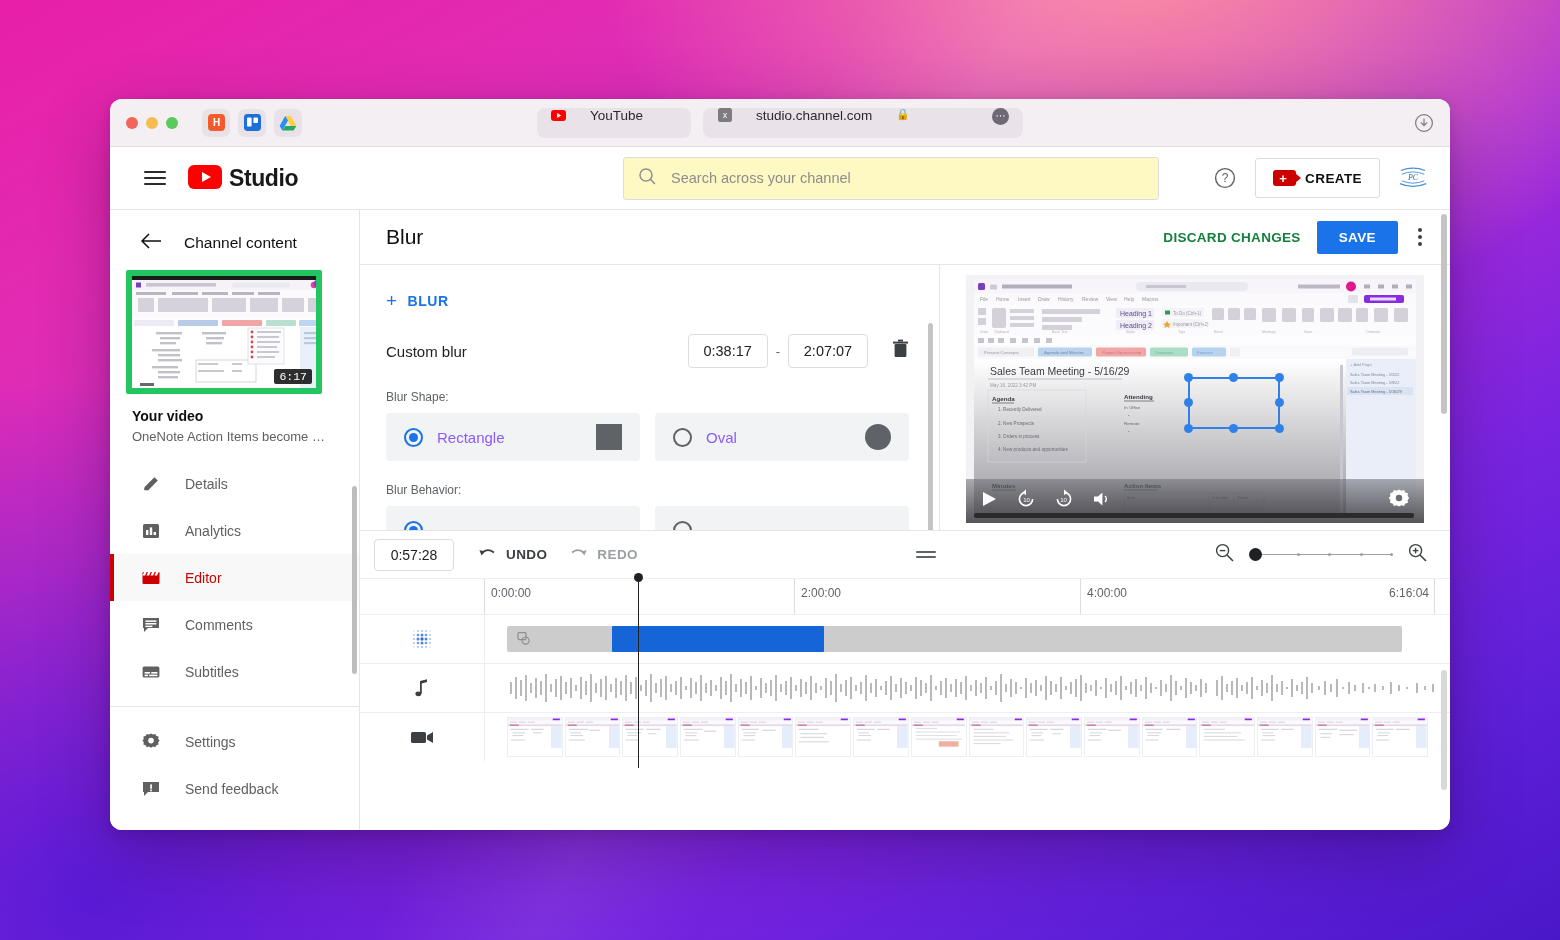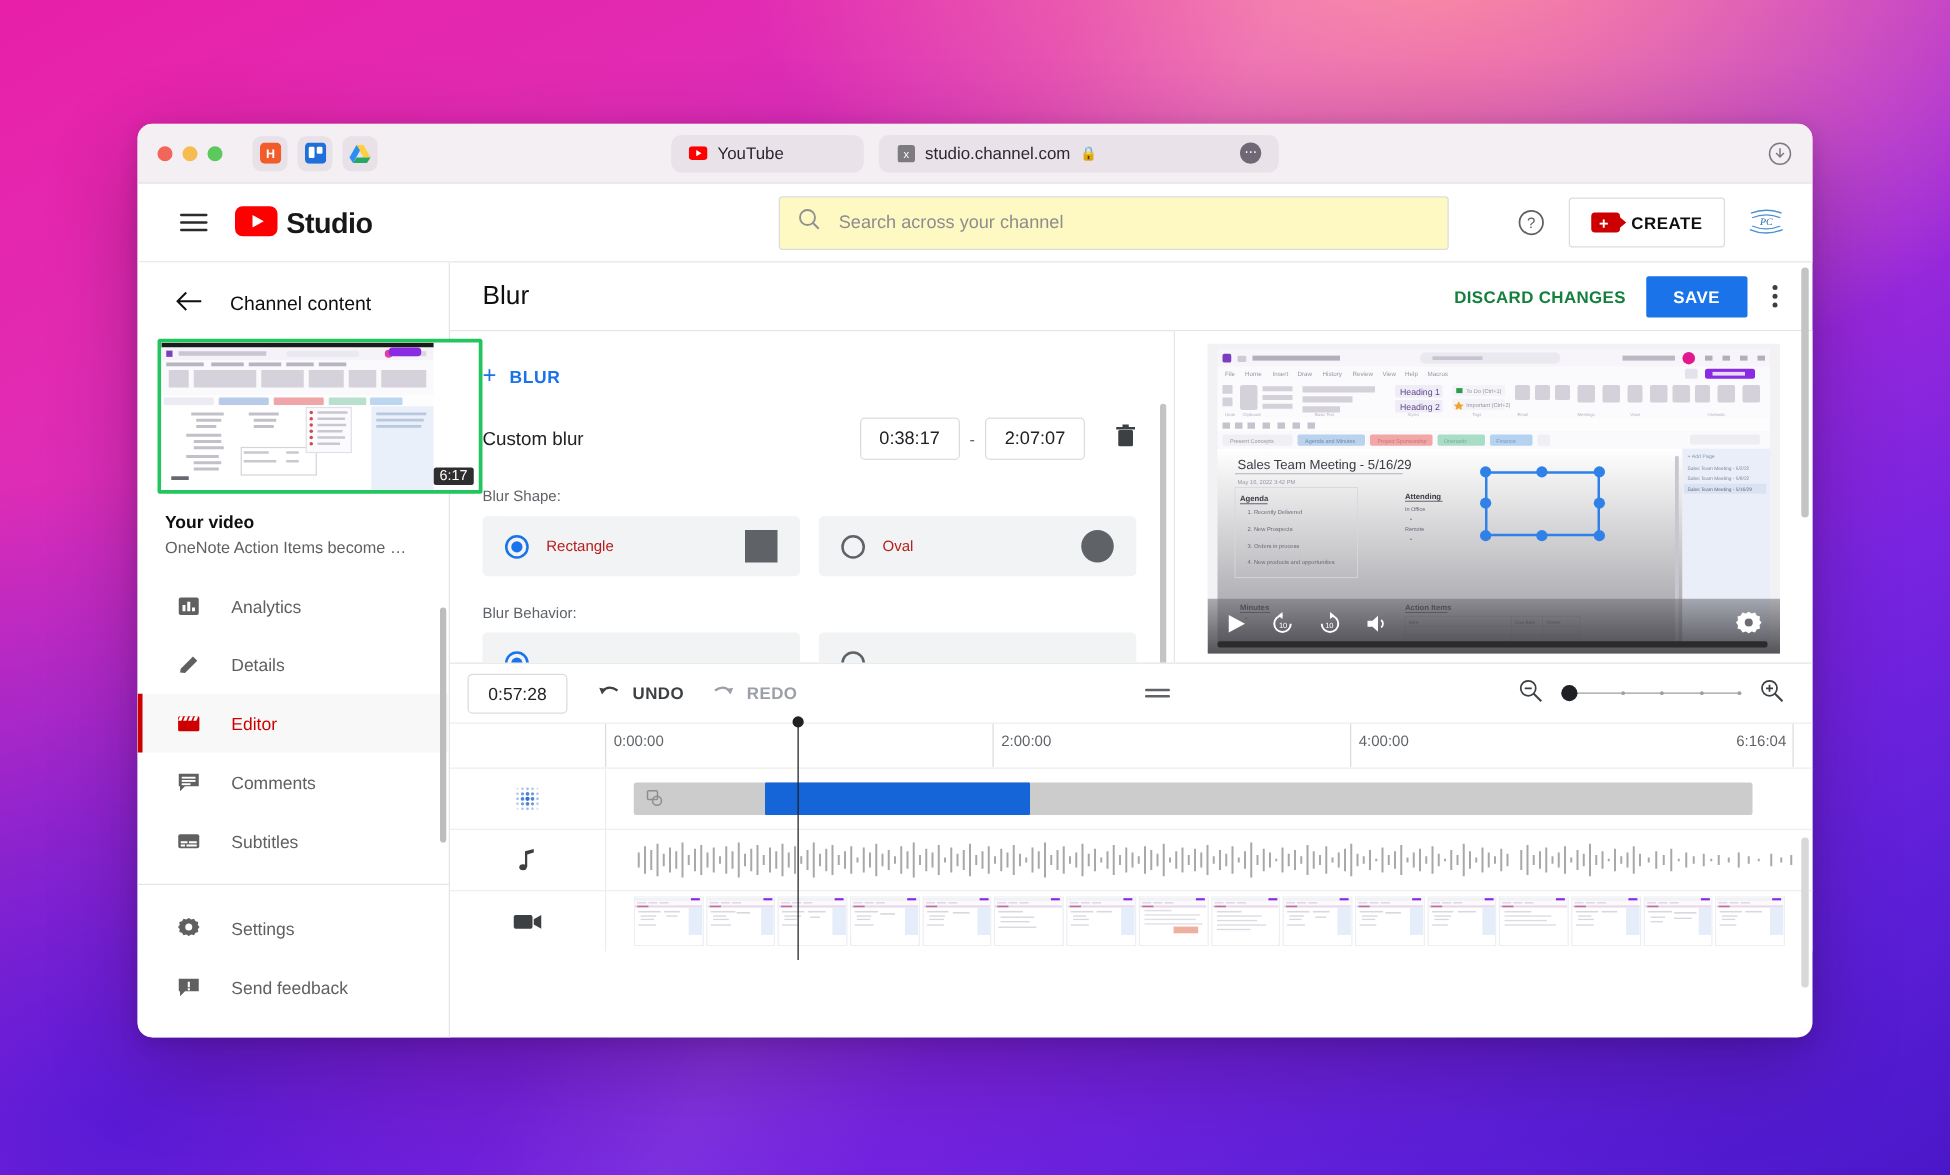--- a/index.html
+++ b/index.html
@@ -42,21 +42,21 @@
   .appbtn {
     width:28px; height:28px; border-radius:7px; background:#e8e1e8;
     display:flex; align-items:center; justify-content:center;
   }
   .tabs-wrap {
     position:absolute; left:50%; transform:translateX(-50%);
     display:flex; gap:12px; align-items:center;
   }
   .tab {
     height:30px; border-radius:8px; background:#e9e2e9; display:flex;
-    align-items:center; gap:8px; padding:0 14px; font-size:13.5px; color:#2c2730;
+    gap:24px; padding:0 14px; font-size:13.5px; color:#2c2730;
   }
   .tab.wide { width:320px; }
   .tab.narrow { width:154px; }
   .tab .favicon { width:15px; height:15px; flex:0 0 auto; display:flex; align-items:center; justify-content:center;}
   .lock { font-size:11px; color:#8d8792; }
   .tab-more {
     margin-left:auto; width:17px; height:17px; border-radius:50%;
     background:#6f6975; display:flex; align-items:center; justify-content:center;
     color:#fff; font-size:10px; line-height:1;
   }
@@ -104,22 +104,22 @@
   .body-split { display:flex; height: calc(731px - 48px - 63px); }
 
   
   .rail {
     width:250px; flex:0 0 250px; background:#fff; border-right:1px solid #e5e5e5;
     display:flex; flex-direction:column; position:relative;
   }
   .rail-top { display:flex; align-items:center; gap:22px; padding:22px 0 16px 30px; }
   .rail-top .ttl { font-size:15.5px; color:#0f0f0f; font-weight:500;}
   .thumb-wrap {
-    margin:0 16px 0 16px; width:260px; height:124px; border-radius:2px; overflow:hidden;
-    position:relative; border:3px solid #22c55e; background:#fff;
+    margin:0 16px 0 16px; width:196px; height:124px; border-radius:2px; overflow:hidden;
+    position:relative; border:6px solid #22c55e; background:#fff;font-family:Liberation Mono, monospace;
   }
   .thumb-badge {
     position:absolute; right:4px; bottom:4px; background:rgba(0,0,0,.82); color:#fff;
     font-size:11.5px; padding:1px 5px; border-radius:2px; font-weight:500;
   }
   .vid-meta { padding:14px 16px 16px 22px; }
   .vid-meta .h { font-size:14px; font-weight:700; color:#0f0f0f; margin-bottom:5px;}
   .vid-meta .s { font-size:13px; color:#606060; white-space:nowrap; overflow:hidden; text-overflow:ellipsis; width:200px;}
 
   .nav { display:flex; flex-direction:column; }
@@ -175,21 +175,21 @@
   .trash { margin-left:24px; cursor:pointer; }
   .section-label { font-size:12px; color:#5f6368; margin-top:22px; margin-bottom:9px;}
   .opt-row { display:flex; gap:15px; }
   .opt {
     flex:1; height:48px; background:#f1f3f4; border-radius:4px; display:flex;
     align-items:center; padding:0 18px; gap:14px; cursor:pointer;
   }
   .radio { width:19px;height:19px;border-radius:50%;border:2px solid #5f6368; flex:0 0 auto; position:relative;}
   .radio.on { border-color:#1a73e8; }
   .radio.on:after { content:""; position:absolute; inset:3px; border-radius:50%; background:#1a73e8;}
-  .opt .lbl { font-size:12px; color:#b91c1c;}
+  .opt .lbl { font-size:15px; color:#8b5cf6;}
   .opt .shape { margin-left:auto; width:26px;height:26px;background:#5f6368;}
   .opt .shape.circ { border-radius:50%; }
   .panel-scroll {
     position:absolute; right:6px; top:58px; width:5px; height:210px;
     background:#c4c4c4; border-radius:3px;
   }
   .divider-v { width:1px; background:#e5e5e5; }
 
   
   .preview {
@@ -484,35 +484,35 @@
 
       <div class="vid-meta">
         <div class="h">Your video</div>
         <div class="s">OneNote Action Items become Outl…</div>
       </div>
 
       <div class="nav">
         <div class="nav-item">
           <span class="ico">
             <svg width="20" height="20" viewBox="0 0 20 20">
+                <path d="M3 16 L3.6 13 L13.4 3.2 L16.8 6.6 L7 16.4 Z" fill="#606060"></path>
+              </svg>
+          </span>
+          <span>Details</span>
+        </div>
+        <div class="nav-item">
+          <span class="ico">
+            <svg width="20" height="20" viewBox="0 0 20 20">
                 <rect x="2" y="3" width="16" height="14" rx="1.6" fill="#606060"></rect>
                 <rect x="5" y="9" width="2.4" height="5" fill="#fff"></rect>
                 <rect x="8.8" y="6.4" width="2.4" height="7.6" fill="#fff"></rect>
                 <rect x="12.6" y="11" width="2.4" height="3" fill="#fff"></rect>
               </svg>
           </span>
           <span>Analytics</span>
-        </div>
-        <div class="nav-item">
-          <span class="ico">
-            <svg width="20" height="20" viewBox="0 0 20 20">
-                <path d="M3 16 L3.6 13 L13.4 3.2 L16.8 6.6 L7 16.4 Z" fill="#606060"></path>
-              </svg>
-          </span>
-          <span>Details</span>
         </div>
         <div class="nav-item active">
           <span class="ico">
             <svg width="20" height="18" viewBox="0 0 20 18">
                 <rect x="1.5" y="3" width="17" height="12" rx="1.2" fill="#cc0000"></rect>
                 <polygon points="3,3 5.6,3 4.1,6.6 1.5,6.6" fill="#fff"></polygon>
                 <polygon points="7,3 9.6,3 8.1,6.6 5.5,6.6" fill="#fff"></polygon>
                 <polygon points="11,3 13.6,3 12.1,6.6 9.5,6.6" fill="#fff"></polygon>
                 <polygon points="15,3 17.6,3 16.1,6.6 13.5,6.6" fill="#fff"></polygon>
               </svg>

